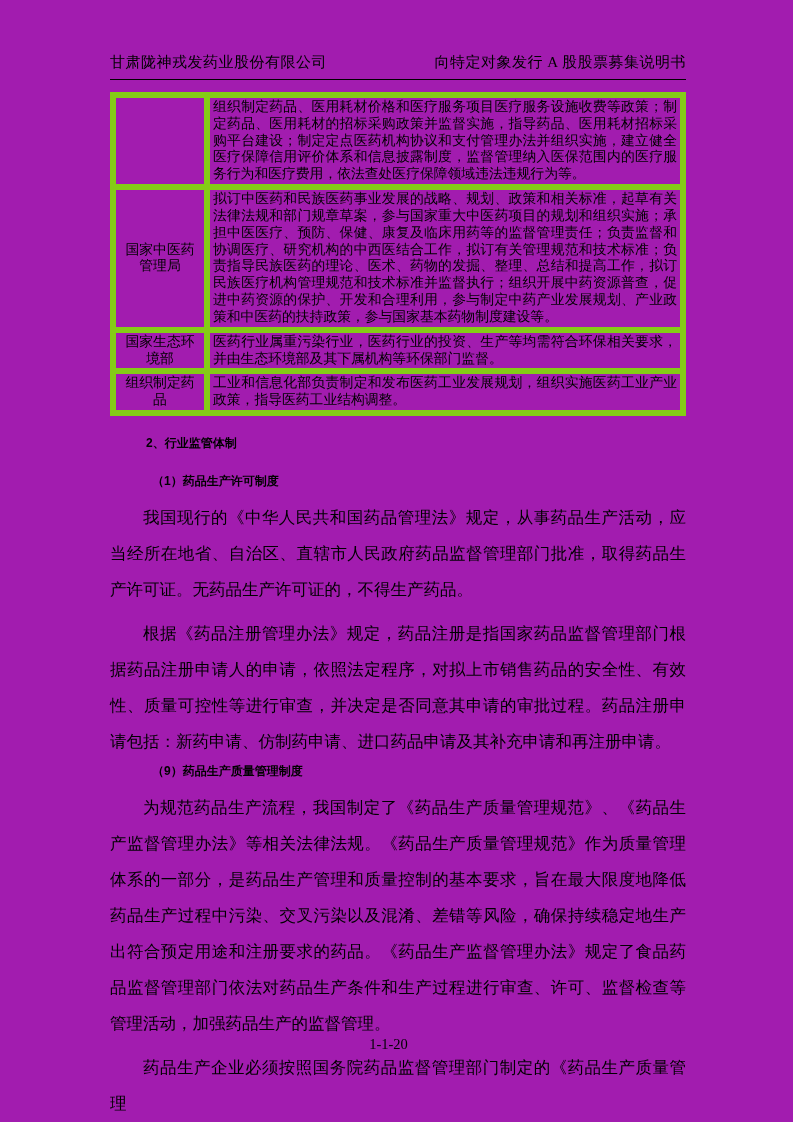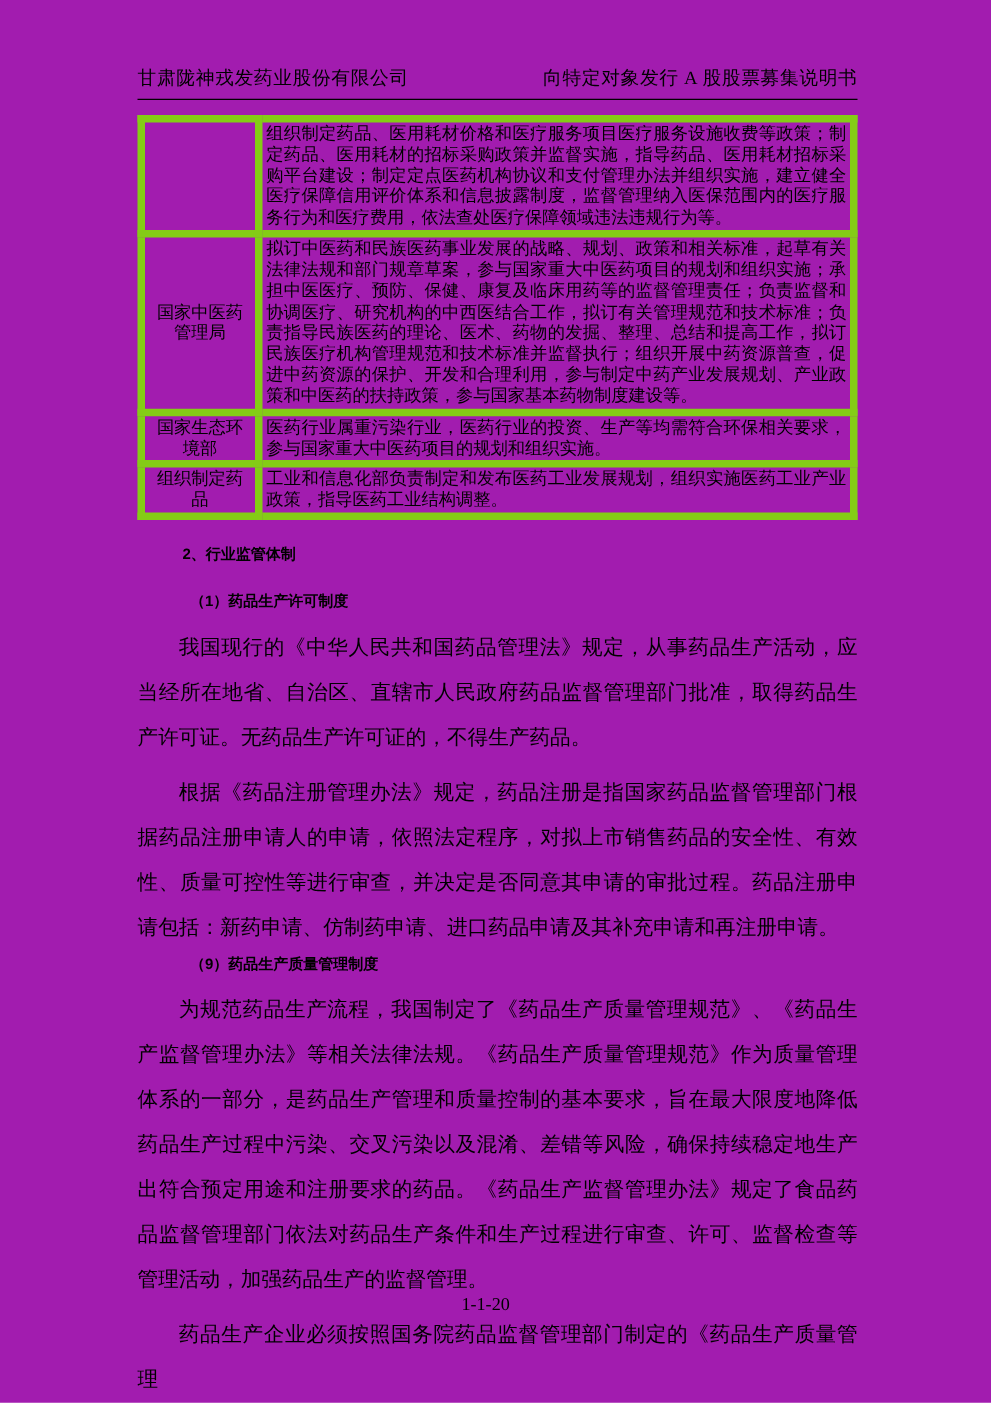--- a/index.html
+++ b/index.html
@@ -69,21 +69,21 @@
         <tr>
           <td class="agency"></td>
           <td class="duty">组织制定药品、医用耗材价格和医疗服务项目医疗服务设施收费等政策；制定药品、医用耗材的招标采购政策并监督实施，指导药品、医用耗材招标采购平台建设；制定定点医药机构协议和支付管理办法并组织实施，建立健全医疗保障信用评价体系和信息披露制度，监督管理纳入医保范围内的医疗服务行为和医疗费用，依法查处医疗保障领域违法违规行为等。</td>
         </tr>
         <tr>
           <td class="agency">国家中医药管理局</td>
           <td class="duty">拟订中医药和民族医药事业发展的战略、规划、政策和相关标准，起草有关法律法规和部门规章草案，参与国家重大中医药项目的规划和组织实施；承担中医医疗、预防、保健、康复及临床用药等的监督管理责任；负责监督和协调医疗、研究机构的中西医结合工作，拟订有关管理规范和技术标准；负责指导民族医药的理论、医术、药物的发掘、整理、总结和提高工作，拟订民族医疗机构管理规范和技术标准并监督执行；组织开展中药资源普查，促进中药资源的保护、开发和合理利用，参与制定中药产业发展规划、产业政策和中医药的扶持政策，参与国家基本药物制度建设等。</td>
         </tr>
         <tr>
           <td class="agency">国家生态环境部</td>
-          <td class="duty">医药行业属重污染行业，医药行业的投资、生产等均需符合环保相关要求，参与国家重大中医药项目的规划和组织实施。</td>
+          <td class="duty">医药行业属重污染行业，医药行业的投资、生产等均需符合环保相关要求，并由生态环境部及其下属机构等环保部门监督。</td>
         </tr>
         <tr>
           <td class="agency">组织制定药品</td>
           <td class="duty">工业和信息化部负责制定和发布医药工业发展规划，组织实施医药工业产业政策，指导医药工业结构调整。</td>
         </tr>
       </tbody>
     </table>
 
     <div class="h-sec">2、行业监管体制</div>
 

